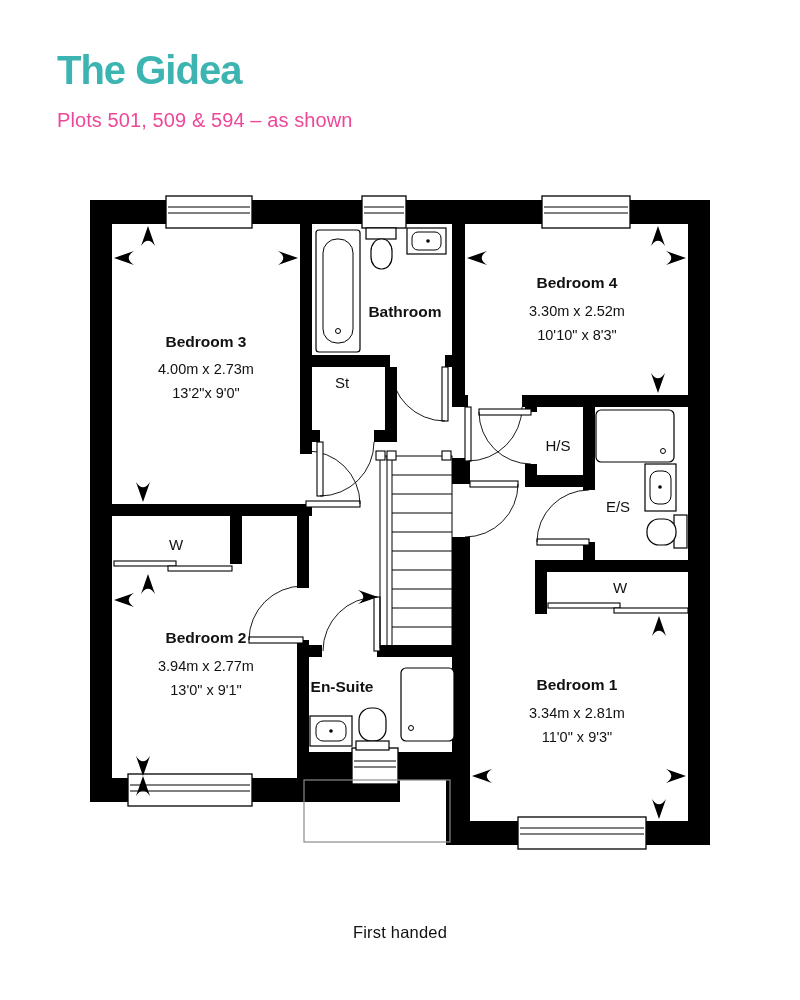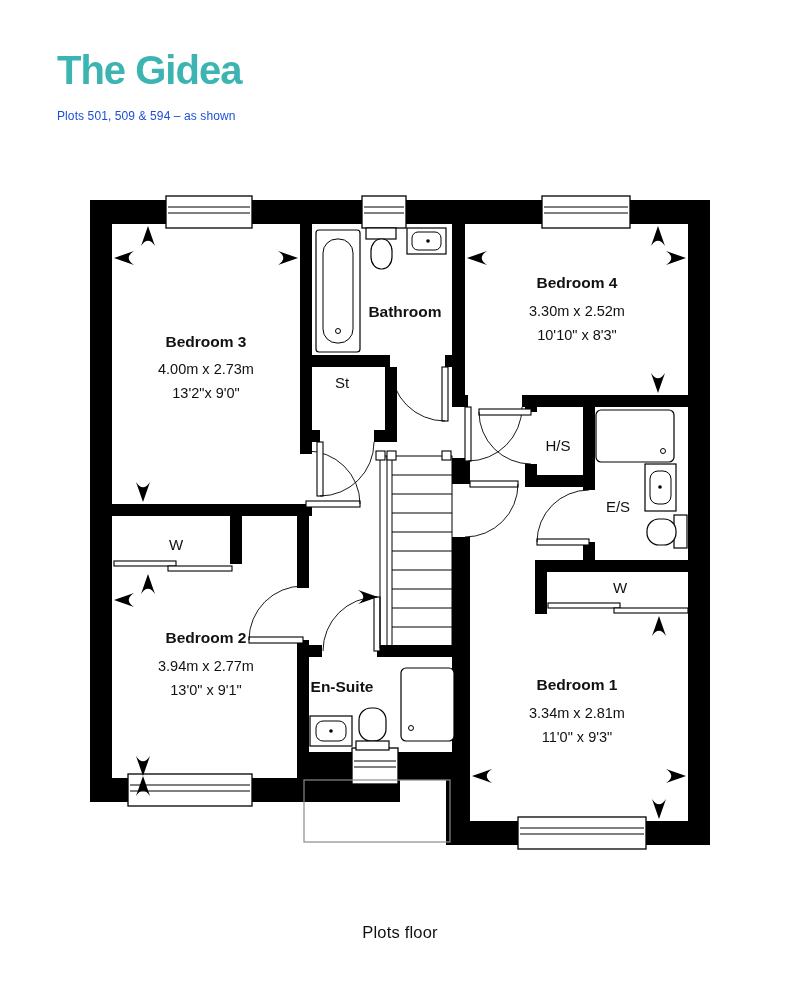--- a/index.html
+++ b/index.html
@@ -1,20 +1,20 @@
 <!DOCTYPE html>
 <html><head>
 <meta charset="utf-8">
 <style>
   html,body{margin:0;padding:0;background:#ffffff;}
   .page{position:relative;width:800px;height:1000px;background:#fff;overflow:hidden;
         font-family:"Liberation Sans",sans-serif;color:#1c1c1c;}
   .header{position:absolute;left:57px;top:48px;}
   .title{font-size:40px;font-weight:700;letter-spacing:-1px;color:#3cb5b2;margin:0 0 16px 0;}
-  .plots{font-size:12px;color:#1d4ed8;margin:0 0 15px 0;letter-spacing:.1px;}
+  .plots{font-size:20px;color:#ec4899;margin:0 0 15px 0;letter-spacing:.1px;}
   .plan{position:absolute;left:90px;top:190px;}
   .caption{position:absolute;left:0;right:0;top:923px;text-align:center;
            font-size:16.5px;color:#111;letter-spacing:.2px;}
   
   .wall{fill:#000;}
   .win{fill:#fff;stroke:#000;stroke-width:1.3;}
   .winline{stroke:#000;stroke-width:1;}
   .leaf{fill:#fff;stroke:#000;stroke-width:1.1;}
   .arc{fill:none;stroke:#000;stroke-width:.9;}
   .fix{fill:#fff;stroke:#000;stroke-width:1.2;}
@@ -270,14 +270,14 @@
       <text class="rdim" x="116" y="505">13'0" x 9'1"</text>
 
       <text class="rname" x="252" y="502">En-Suite</text>
 
       <text class="rname" x="487" y="500">Bedroom 1</text>
       <text class="rdim" x="487" y="528">3.34m x 2.81m</text>
       <text class="rdim" x="487" y="552">11'0" x 9'3"</text>
     </g>
   </svg>
 
-  <div class="caption">Plots floor</div>
+  <div class="caption">First handed</div>
 </div>
 
 </body></html>

